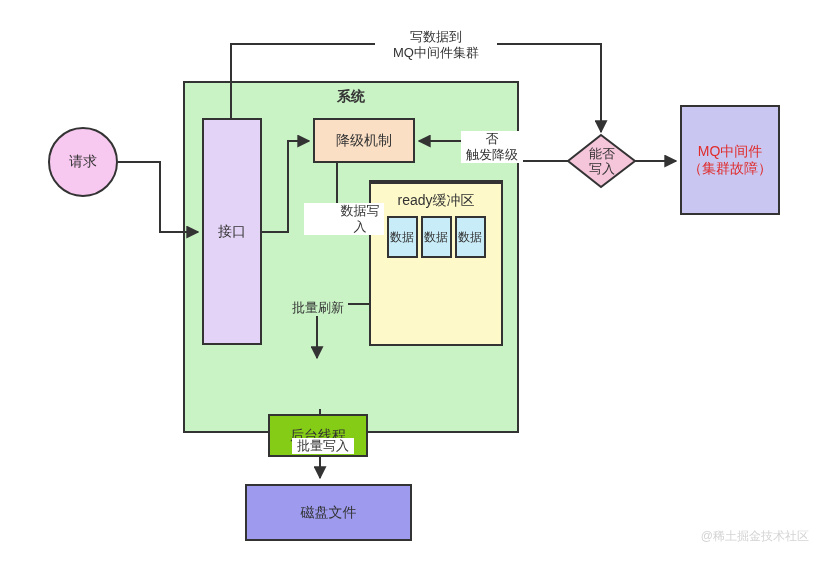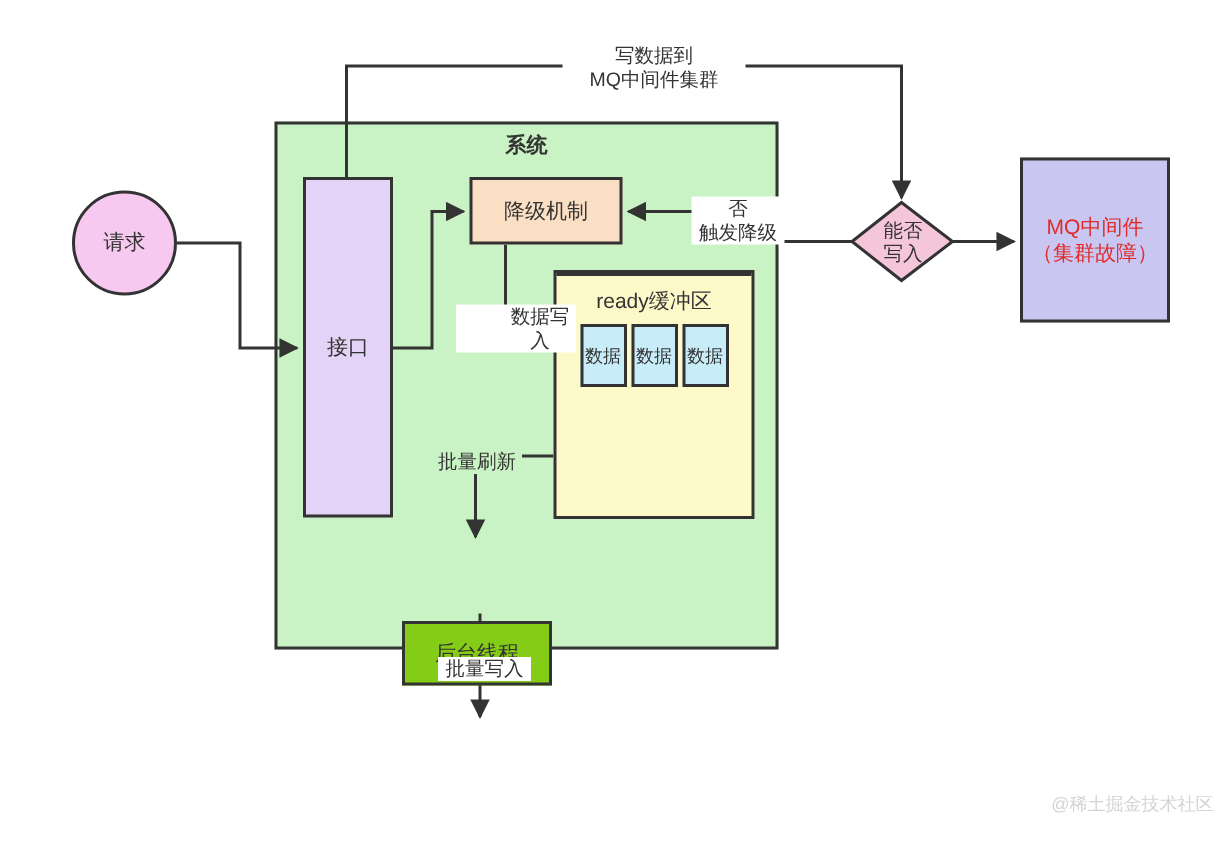--- a/index.html
+++ b/index.html
@@ -93,20 +93,23 @@
         <div class="data-cell">数据</div>
         <div class="data-cell">数据</div>
       </div>
     </div>
   </div>
 
   <div id="thread-node" class="abs node">
     <span>后台线程</span>
   </div>
 
+  <div id="disk-node" class="abs node">
+    <span>磁盘文件</span>
+  </div>
 
   <div id="mq-node" class="abs node">
     <span>MQ中间件</span>
     <span>（集群故障）</span>
   </div>
 
   <div id="decision-label" class="abs">
     <span>能否</span>
     <span>写入</span>
   </div>

